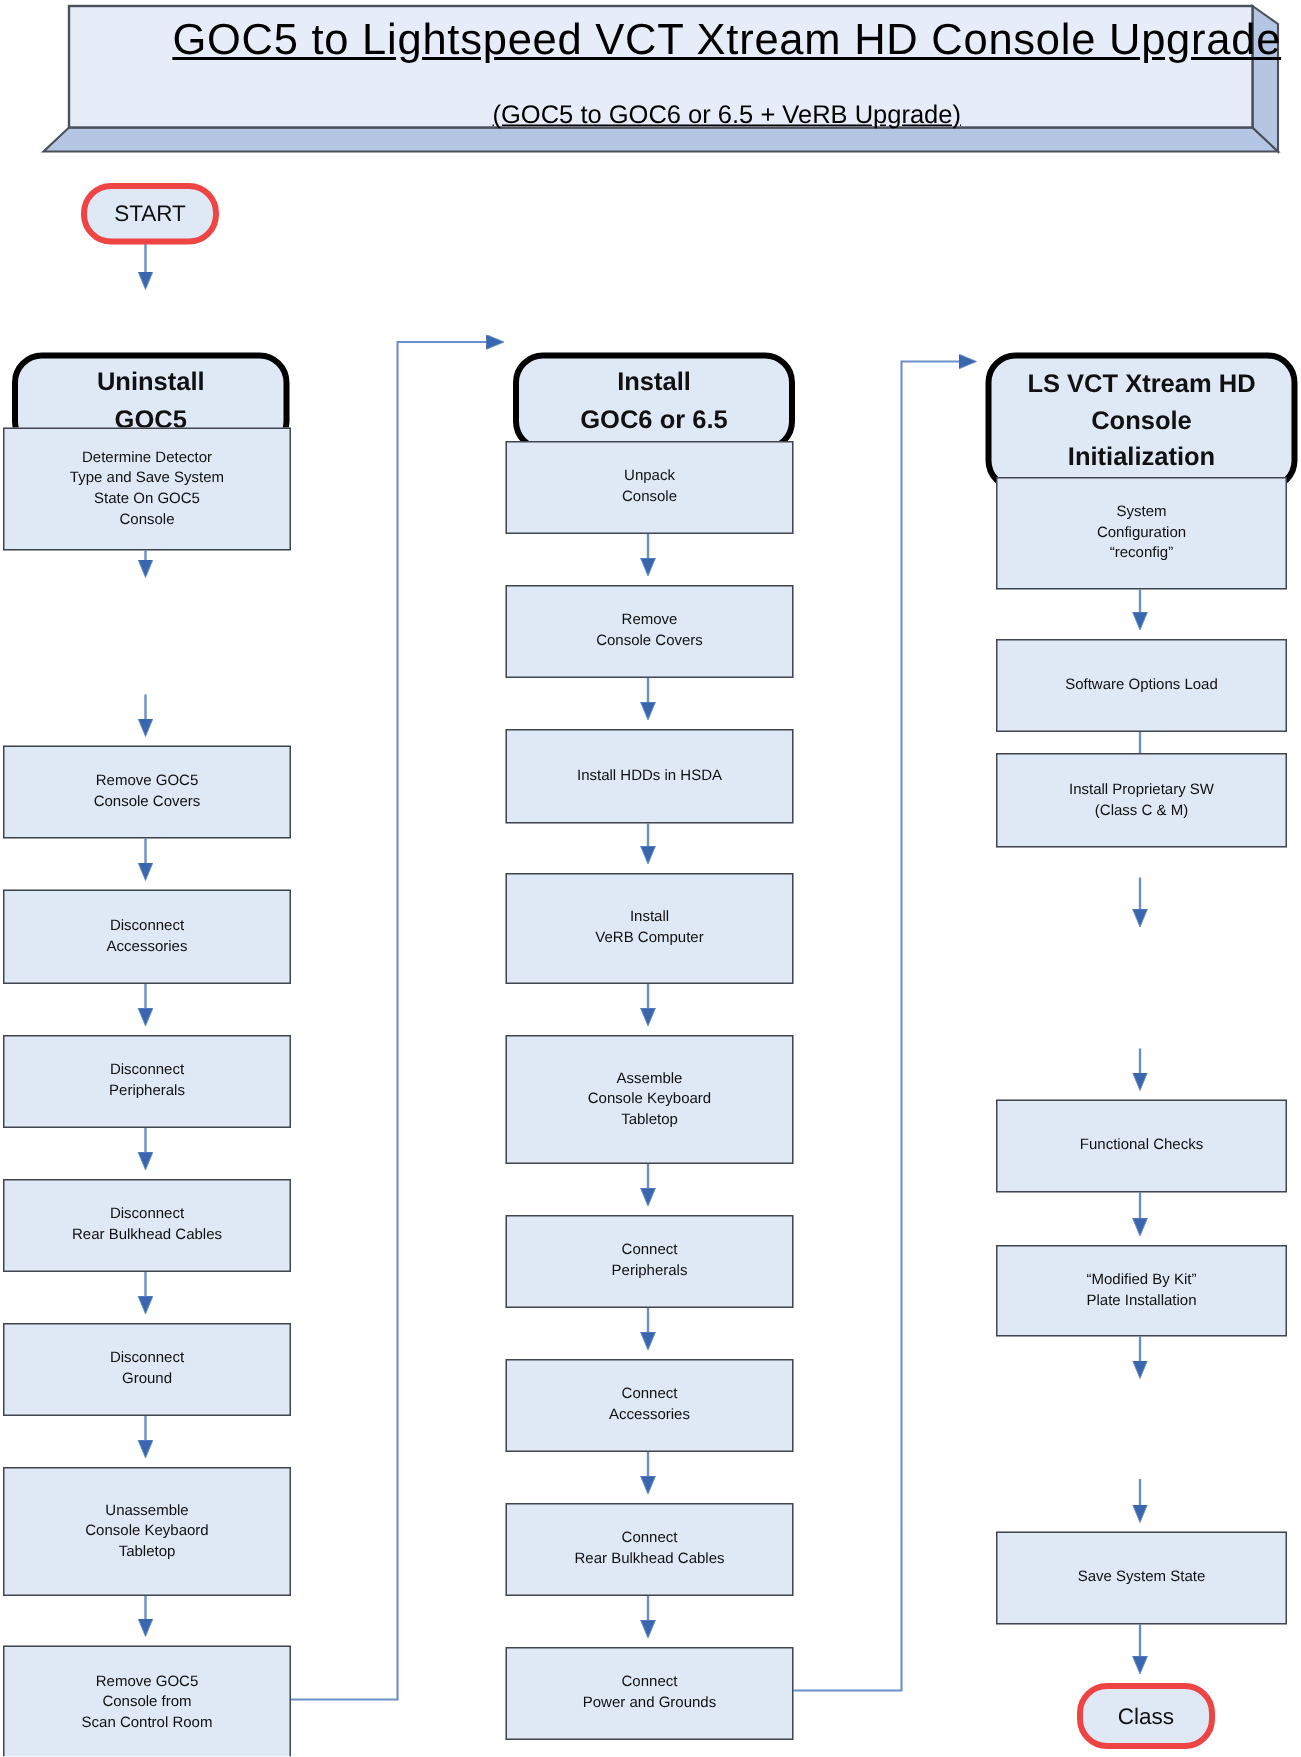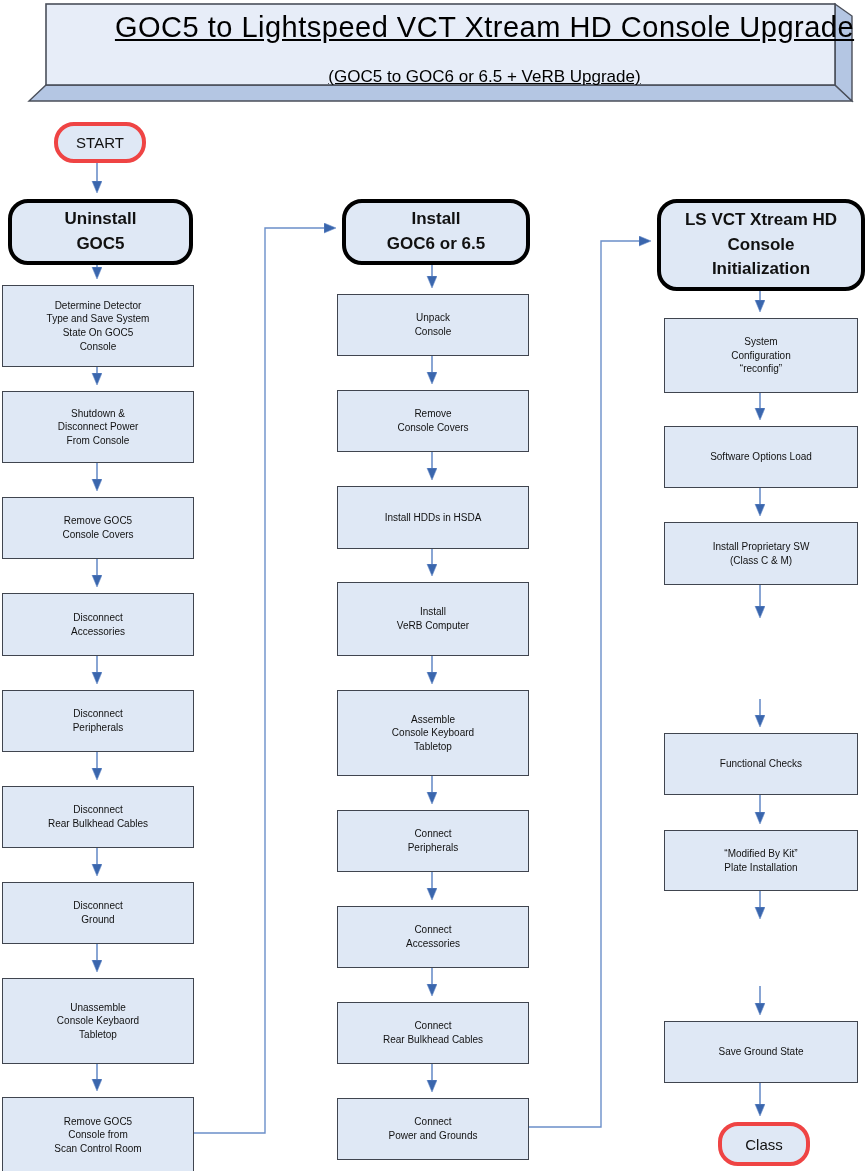--- a/index.html
+++ b/index.html
@@ -15,21 +15,21 @@
   .title-main{top:11px;font-size:29px;letter-spacing:0.5px;}
   .title-sub{top:67px;font-size:17px;}
   .pbox{
     position:absolute;background:#dfe8f5;border:1.4px solid #40454f;
     display:flex;align-items:center;justify-content:center;text-align:center;
     white-space:pre-line;font-size:10px;line-height:1.36;
   }
   .hbox{
     position:absolute;background:#dfe8f5;border:4px solid #000;border-radius:20px;
     display:flex;align-items:center;justify-content:center;text-align:center;
-    white-space:pre-line;font-weight:bold;font-size:17px;line-height:1.45;
+    white-space:pre-line;font-weight:bold;font-size:17px;line-height:1.45;margin-top:36px;
   }
   .tbox{
     position:absolute;background:#dfe8f5;border:4px solid #ef4444;border-radius:20px;
     display:flex;align-items:center;justify-content:center;text-align:center;
     font-size:15px;
   }
 </style>
 </head>
 <body>
 
@@ -90,23 +90,20 @@
 
   <div class="tbox" style="left:54px;top:122px;width:84px;height:33px">START</div>
   <div class="tbox" style="left:718px;top:1122px;width:84px;height:36px">Class</div>
 
   <div class="hbox" style="left:8px;top:199px;width:177px;height:58px">Uninstall
 GOC5</div>
   <div class="pbox" style="left:2px;top:285px;width:190px;height:80px">Determine Detector
 Type and Save System
 State On GOC5
 Console</div>
-  <div class="pbox" style="left:2px;top:391px;width:190px;height:70px">Shutdown &amp;
-Disconnect Power
-From Console</div>
   <div class="pbox" style="left:2px;top:497px;width:190px;height:60px">Remove GOC5
 Console Covers</div>
   <div class="pbox" style="left:2px;top:593px;width:190px;height:61px">Disconnect
 Accessories</div>
   <div class="pbox" style="left:2px;top:690px;width:190px;height:60px">Disconnect
 Peripherals</div>
   <div class="pbox" style="left:2px;top:786px;width:190px;height:60px">Disconnect
 Rear Bulkhead Cables</div>
   <div class="pbox" style="left:2px;top:882px;width:190px;height:60px">Disconnect
 Ground</div>
@@ -138,20 +135,20 @@
   <div class="pbox" style="left:337px;top:1098px;width:190px;height:60px">Connect
 Power and Grounds</div>
 
   <div class="hbox" style="left:657px;top:199px;width:200px;height:84px">LS VCT Xtream HD
 Console
 Initialization</div>
   <div class="pbox" style="left:664px;top:318px;width:192px;height:73px">System
 Configuration
 “reconfig”</div>
   <div class="pbox" style="left:664px;top:426px;width:192px;height:60px">Software Options Load</div>
-  <div class="pbox" style="left:664px;top:522px;width:192px;height:61px">Install Proprietary SW
+  <div class="pbox" style="left:664px;top:502px;width:192px;height:61px">Install Proprietary SW
 (Class C &amp; M)</div>
   <div class="pbox" style="left:664px;top:733px;width:192px;height:60px">Functional Checks</div>
   <div class="pbox" style="left:664px;top:830px;width:192px;height:59px">“Modified By Kit”
 Plate Installation</div>
-  <div class="pbox" style="left:664px;top:1021px;width:192px;height:60px">Save Ground State</div>
+  <div class="pbox" style="left:664px;top:1021px;width:192px;height:60px">Save System State</div>
 
 </div>
 
 </body></html>

